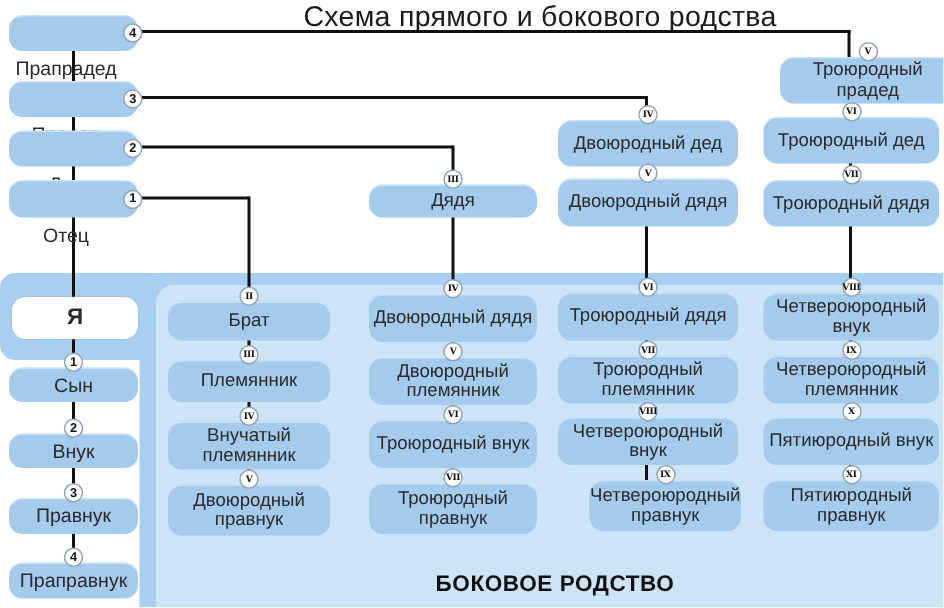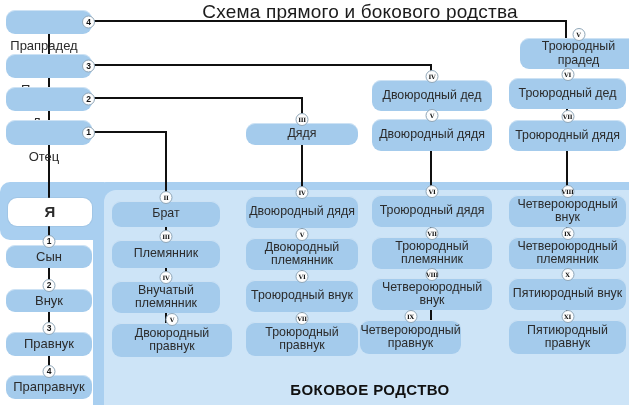--- a/index.html
+++ b/index.html
@@ -102,21 +102,21 @@
     <span class="lbl">Брат</span>
   </div>
   <div class="node lat" style="left:112px;top:240px;width:108px;height:28px">
     <span class="badge roman topbadge">III</span>
     <span class="lbl">Племянник</span>
   </div>
   <div class="node lat" style="left:112px;top:281px;width:108px;height:32px">
     <span class="badge roman topbadge">IV</span>
     <span class="lbl">Внучатый племянник</span>
   </div>
-  <div class="node lat" style="left:112px;top:323px;width:120px;height:34px">
+  <div class="node lat" style="left:112px;top:323px;width:108px;height:34px">
     <span class="badge roman topbadge">V</span>
     <span class="lbl">Двоюродный правнук</span>
   </div>
 
   <div class="node lat" style="left:246px;top:123px;width:112px;height:22px">
     <span class="badge roman topbadge">III</span>
     <span class="lbl">Дядя</span>
   </div>
   <div class="node lat" style="left:246px;top:196px;width:112px;height:32px">
     <span class="badge roman topbadge">IV</span>
@@ -148,21 +148,21 @@
     <span class="lbl">Троюродный дядя</span>
   </div>
   <div class="node lat" style="left:372px;top:237px;width:120px;height:32px">
     <span class="badge roman topbadge">VII</span>
     <span class="lbl">Троюродный племянник</span>
   </div>
   <div class="node lat" style="left:372px;top:278px;width:120px;height:32px">
     <span class="badge roman topbadge">VIII</span>
     <span class="lbl">Четвероюродный внук</span>
   </div>
-  <div class="node lat" style="left:360px;top:320px;width:101px;height:34px">
+  <div class="node lat" style="left:393px;top:320px;width:101px;height:34px">
     <span class="badge roman topbadge">IX</span>
     <span class="lbl">Четвероюродный правнук</span>
   </div>
 
   <div class="node lat" style="left:520px;top:38px;width:117px;height:31px">
     <span class="badge roman topbadge">V</span>
     <span class="lbl">Троюродный прадед</span>
   </div>
   <div class="node lat" style="left:509px;top:78px;width:117px;height:31px">
     <span class="badge roman topbadge">VI</span>

